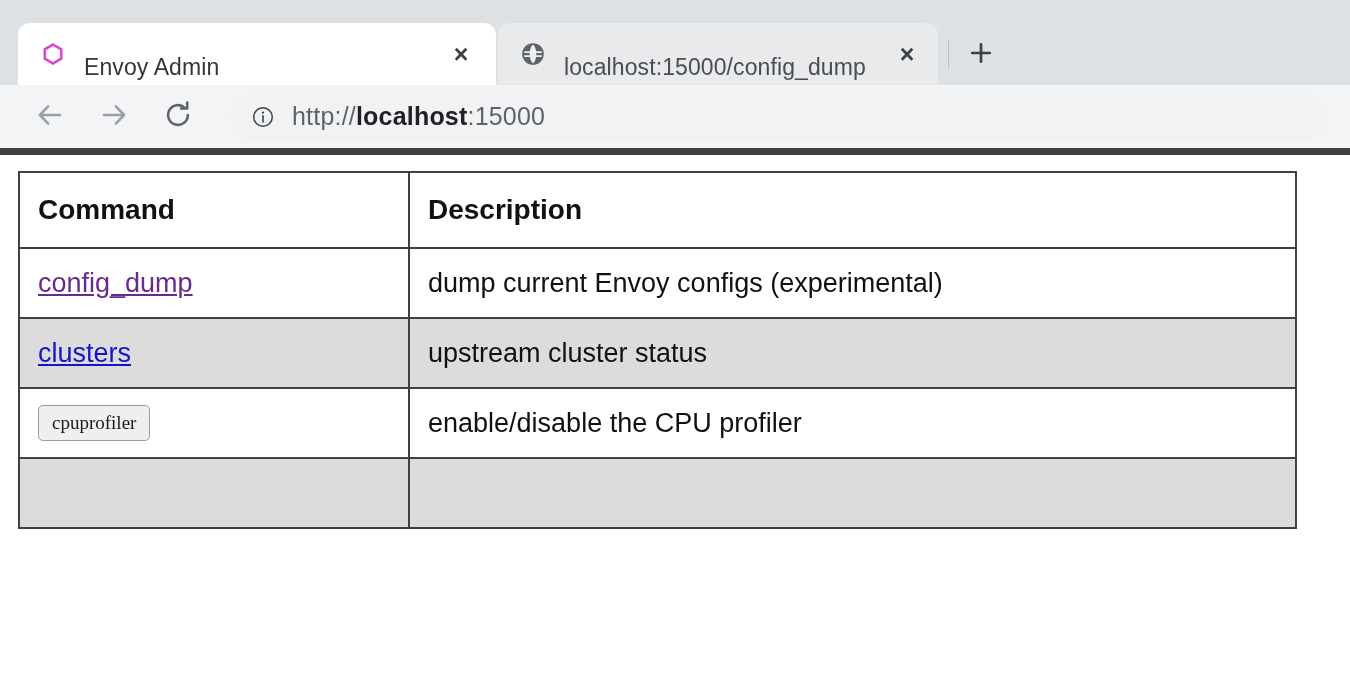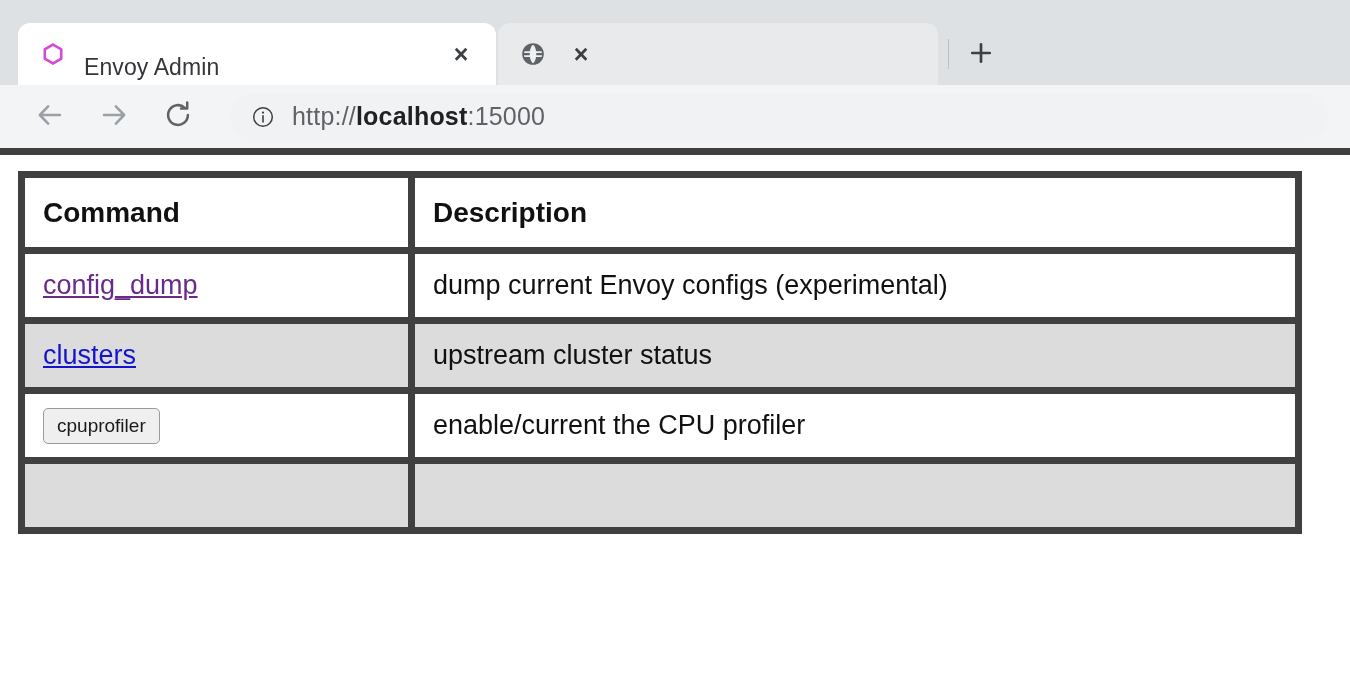--- a/index.html
+++ b/index.html
@@ -168,21 +168,21 @@
     height: 541px;
     overflow: hidden;
   }
   table.admin-table {
     border-collapse: collapse;
     width: 1277px;
     table-layout: fixed;
   }
   table.admin-table th,
   table.admin-table td {
-    border: 7px solid #404040;
+    border: 2px solid #404040;
     text-align: left;
     vertical-align: middle;
     padding: 0 0 0 18px;
     height: 70px;
     font-size: 27px;
     color: #111111;
     box-sizing: border-box;
     overflow: hidden;
     white-space: nowrap;
   }
@@ -202,21 +202,21 @@
   }
   a.cmd-link {
     font-size: 27px;
     text-decoration: underline;
     color: #1414cc;
   }
   a.cmd-link.visited {
     color: #6a2a8c;
   }
   button.cmd-button {
-    font-family: Liberation Sans, sans-serif;
+    font-family: Liberation Serif, serif;
     font-size: 19px;
     color: #1a1a1a;
     background: #efefef;
     border: 1px solid #9a9a9a;
     border-radius: 5px;
     padding: 7px 13px 8px 13px;
     line-height: 1;
     cursor: pointer;
   }
 </style>
@@ -239,20 +239,21 @@
 
     <div class="tab tab-inactive">
       <span class="tab-favicon">
         <svg width="24" height="24" viewBox="0 0 24 24" aria-hidden="true">
           <circle cx="12" cy="12" r="10" fill="#5f6368"></circle>
           <path d="M12 2.4c-2.2 2.1-3.3 5.3-3.3 9.6s1.1 7.5 3.3 9.6c2.2-2.1 3.3-5.3 3.3-9.6S14.2 4.5 12 2.4z" fill="#eeeff0"></path>
           <path d="M2.6 9.2h18.8v1.8H2.6zM2.6 13.2h18.8V15H2.6z" fill="#eeeff0"></path>
           <circle cx="12" cy="12" r="10" fill="none" stroke="#5f6368" stroke-width="1.6"></circle>
         </svg>
       </span>
+      <span class="tab-title">localhost:15000/config_dump</span>
       <span class="tab-close">×</span>
     </div>
 
     <div class="tab-sep"></div>
 
     <div class="newtab-btn">
       <svg width="28" height="28" viewBox="0 0 24 24" aria-hidden="true">
         <path d="M12 4.5v15M4.5 12h15" stroke="#3c4043" stroke-width="2.3" stroke-linecap="round"></path>
       </svg>
     </div>
@@ -325,21 +326,21 @@
           <a class="cmd-link" href="#">clusters</a>
         </td>
         <td>upstream cluster status</td>
       </tr>
 
 
       <tr>
         <td>
           <button class="cmd-button">cpuprofiler</button>
         </td>
-        <td>enable/current the CPU profiler</td>
+        <td>enable/disable the CPU profiler</td>
       </tr>
 
 
       <tr>
         <td>
           
         </td>
         <td></td>
       </tr>
 

